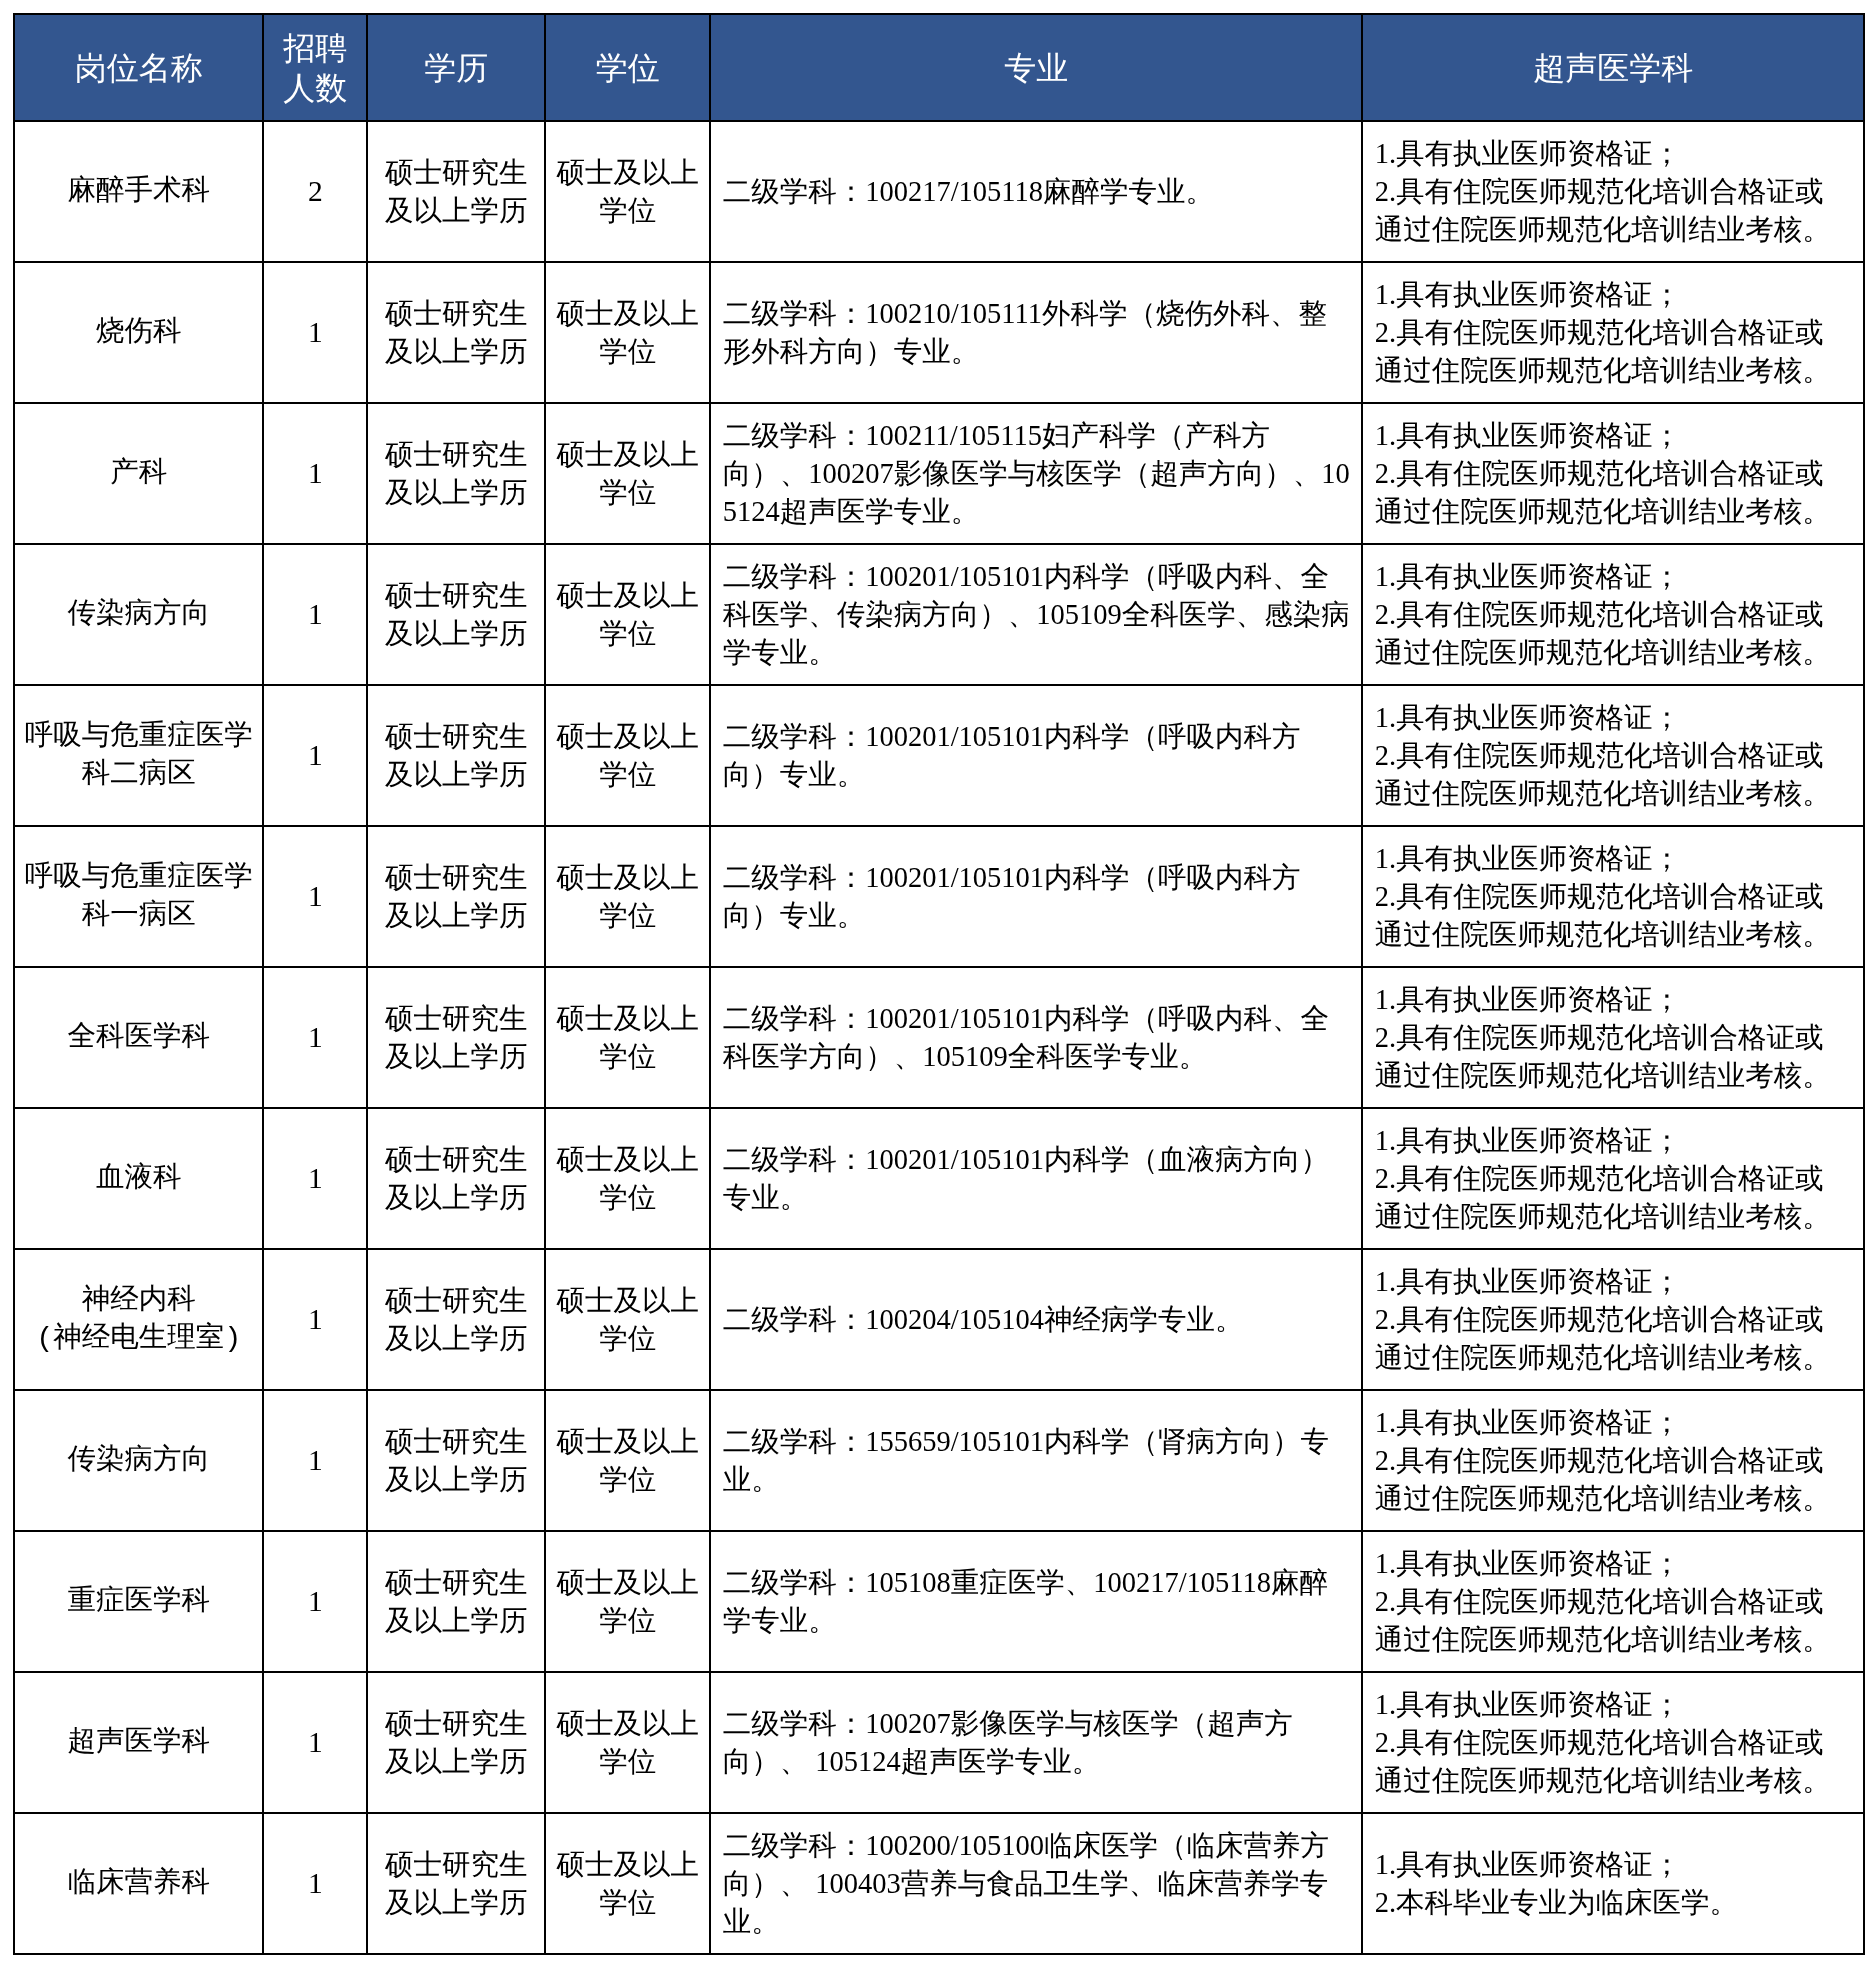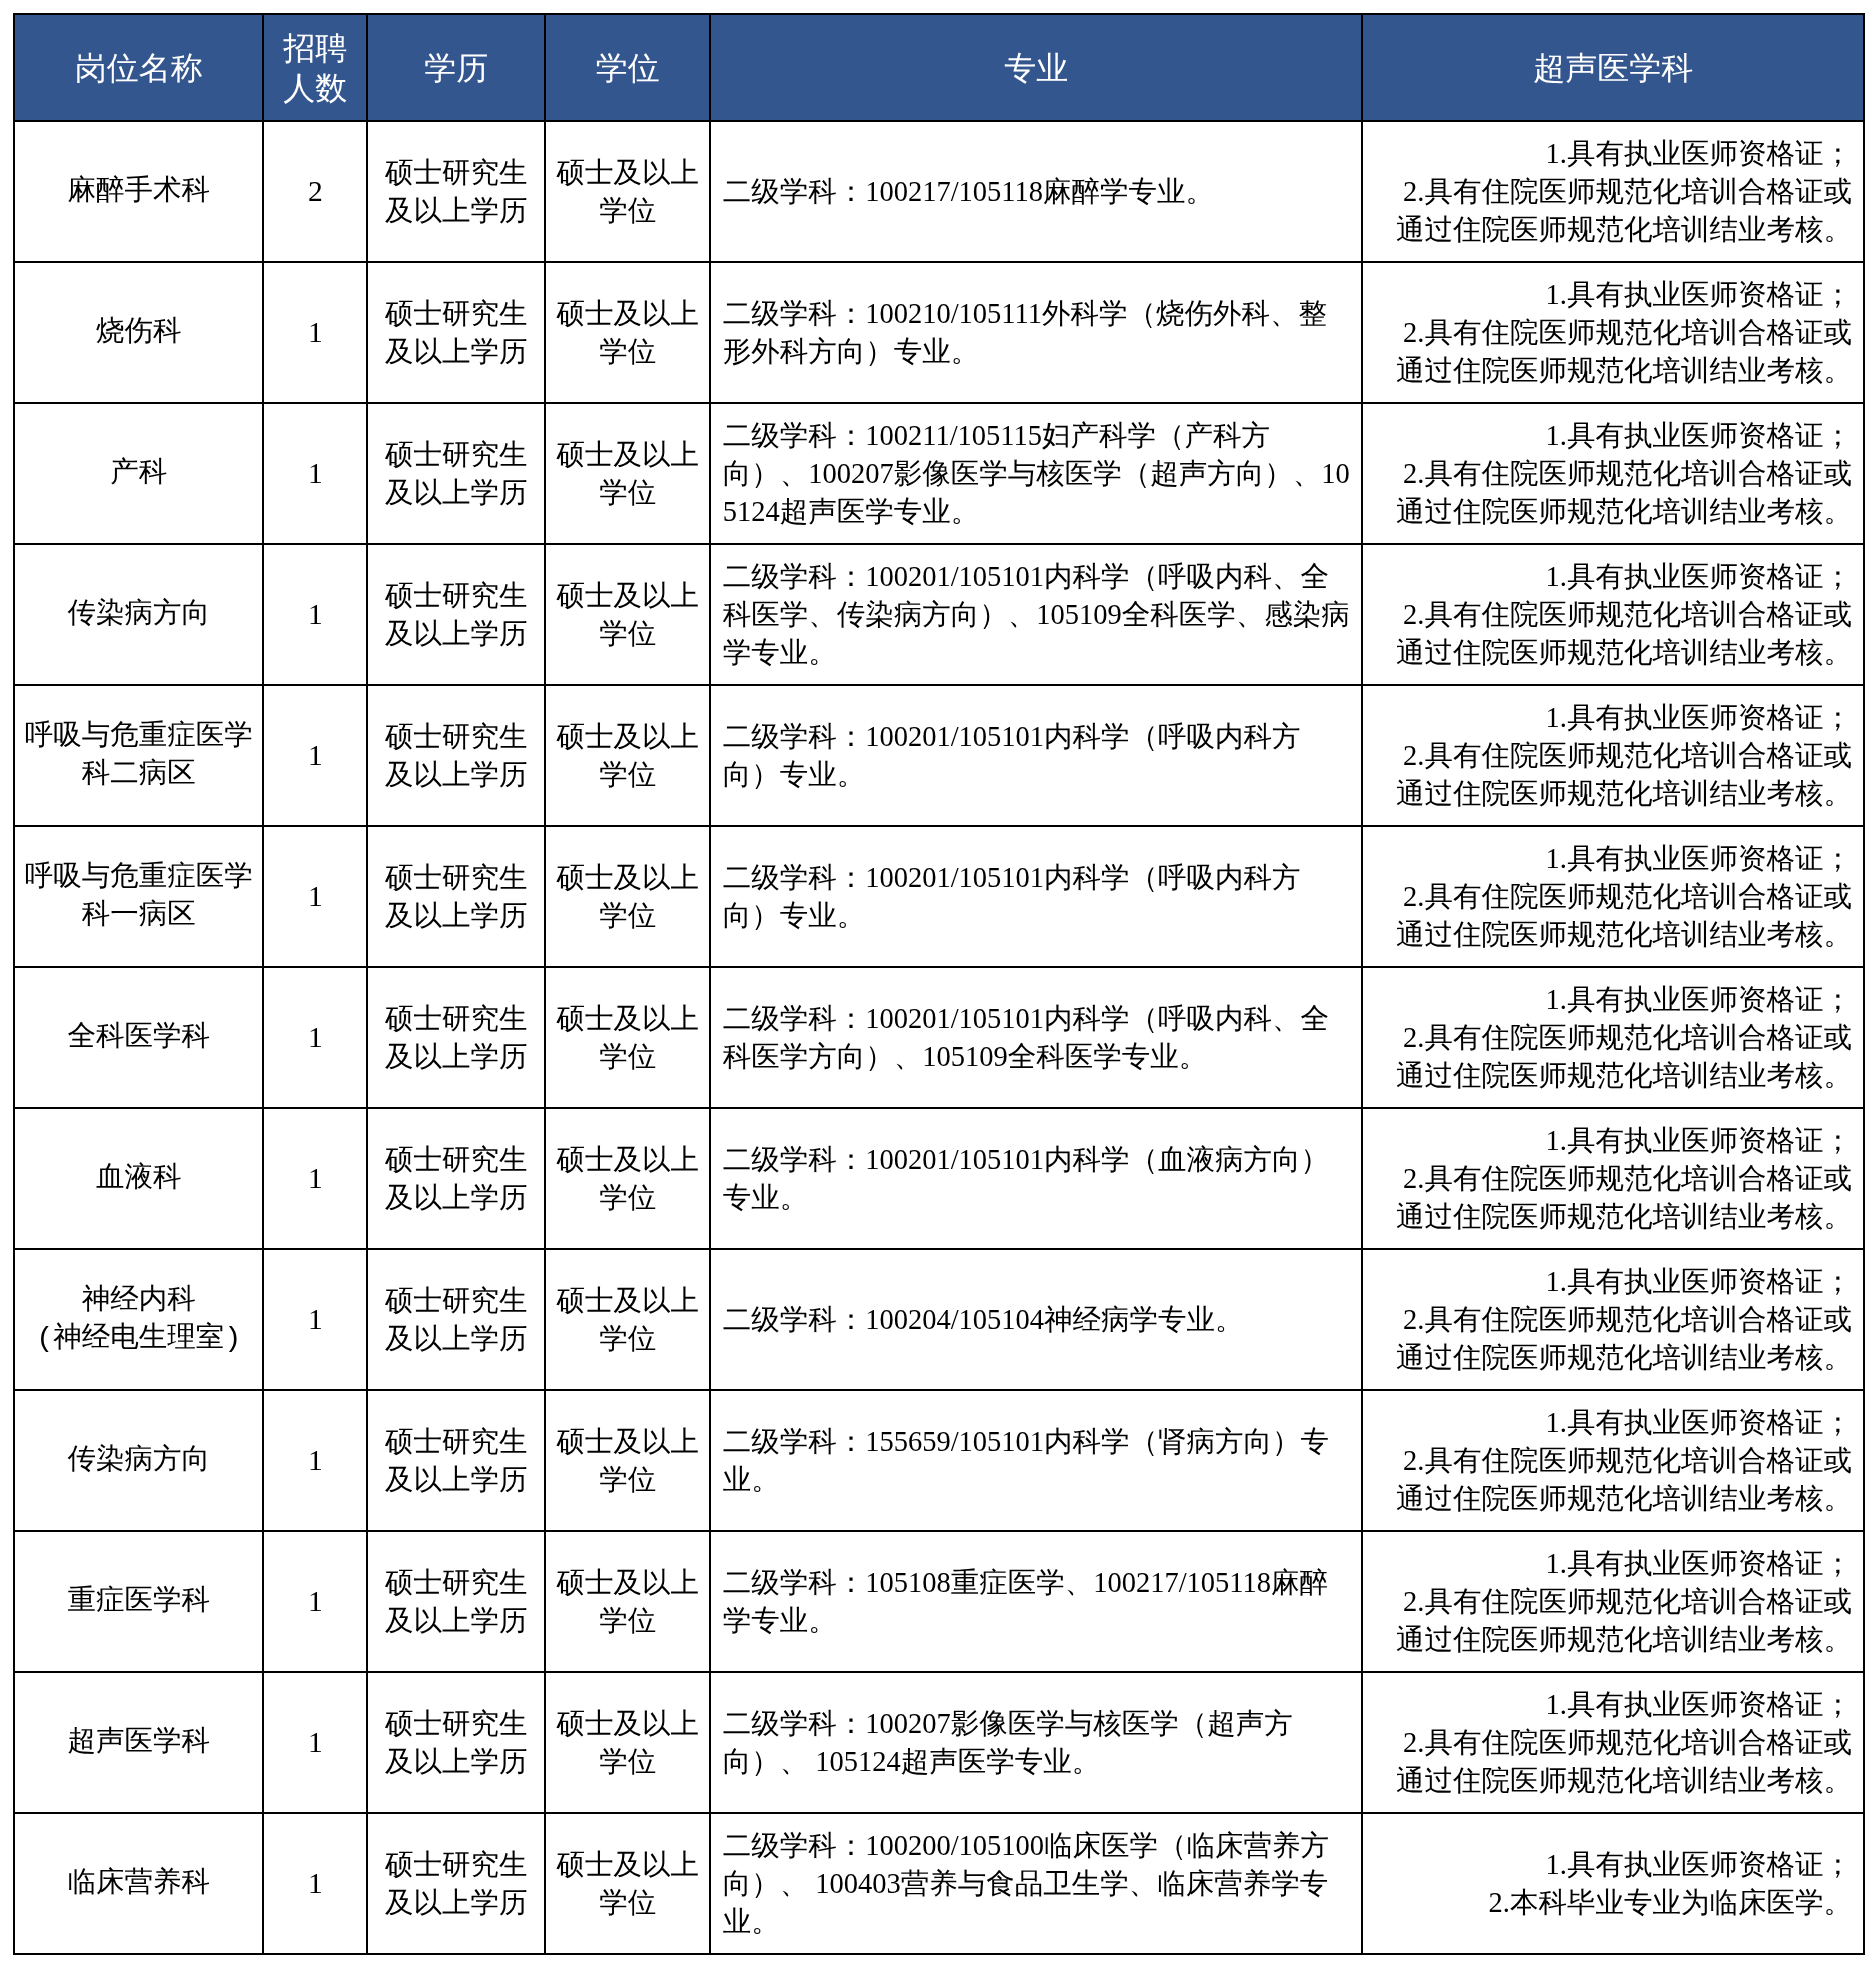--- a/index.html
+++ b/index.html
@@ -52,21 +52,21 @@
     padding: 7.6px 11.4px;
   }
   .position-text {
     white-space: pre-line;
     font-family: Liberation Mono, monospace;
   }
   .count-text {
     font-size: 29.5px;
   }
   .cond-line {
-    text-align: right;
+    text-align: left;
   }
 </style>
 </head>
 <body>
 
 <div class="page">
   <table class="recruit">
     <colgroup>
       <col style="width:249px">
       <col style="width:104px">

